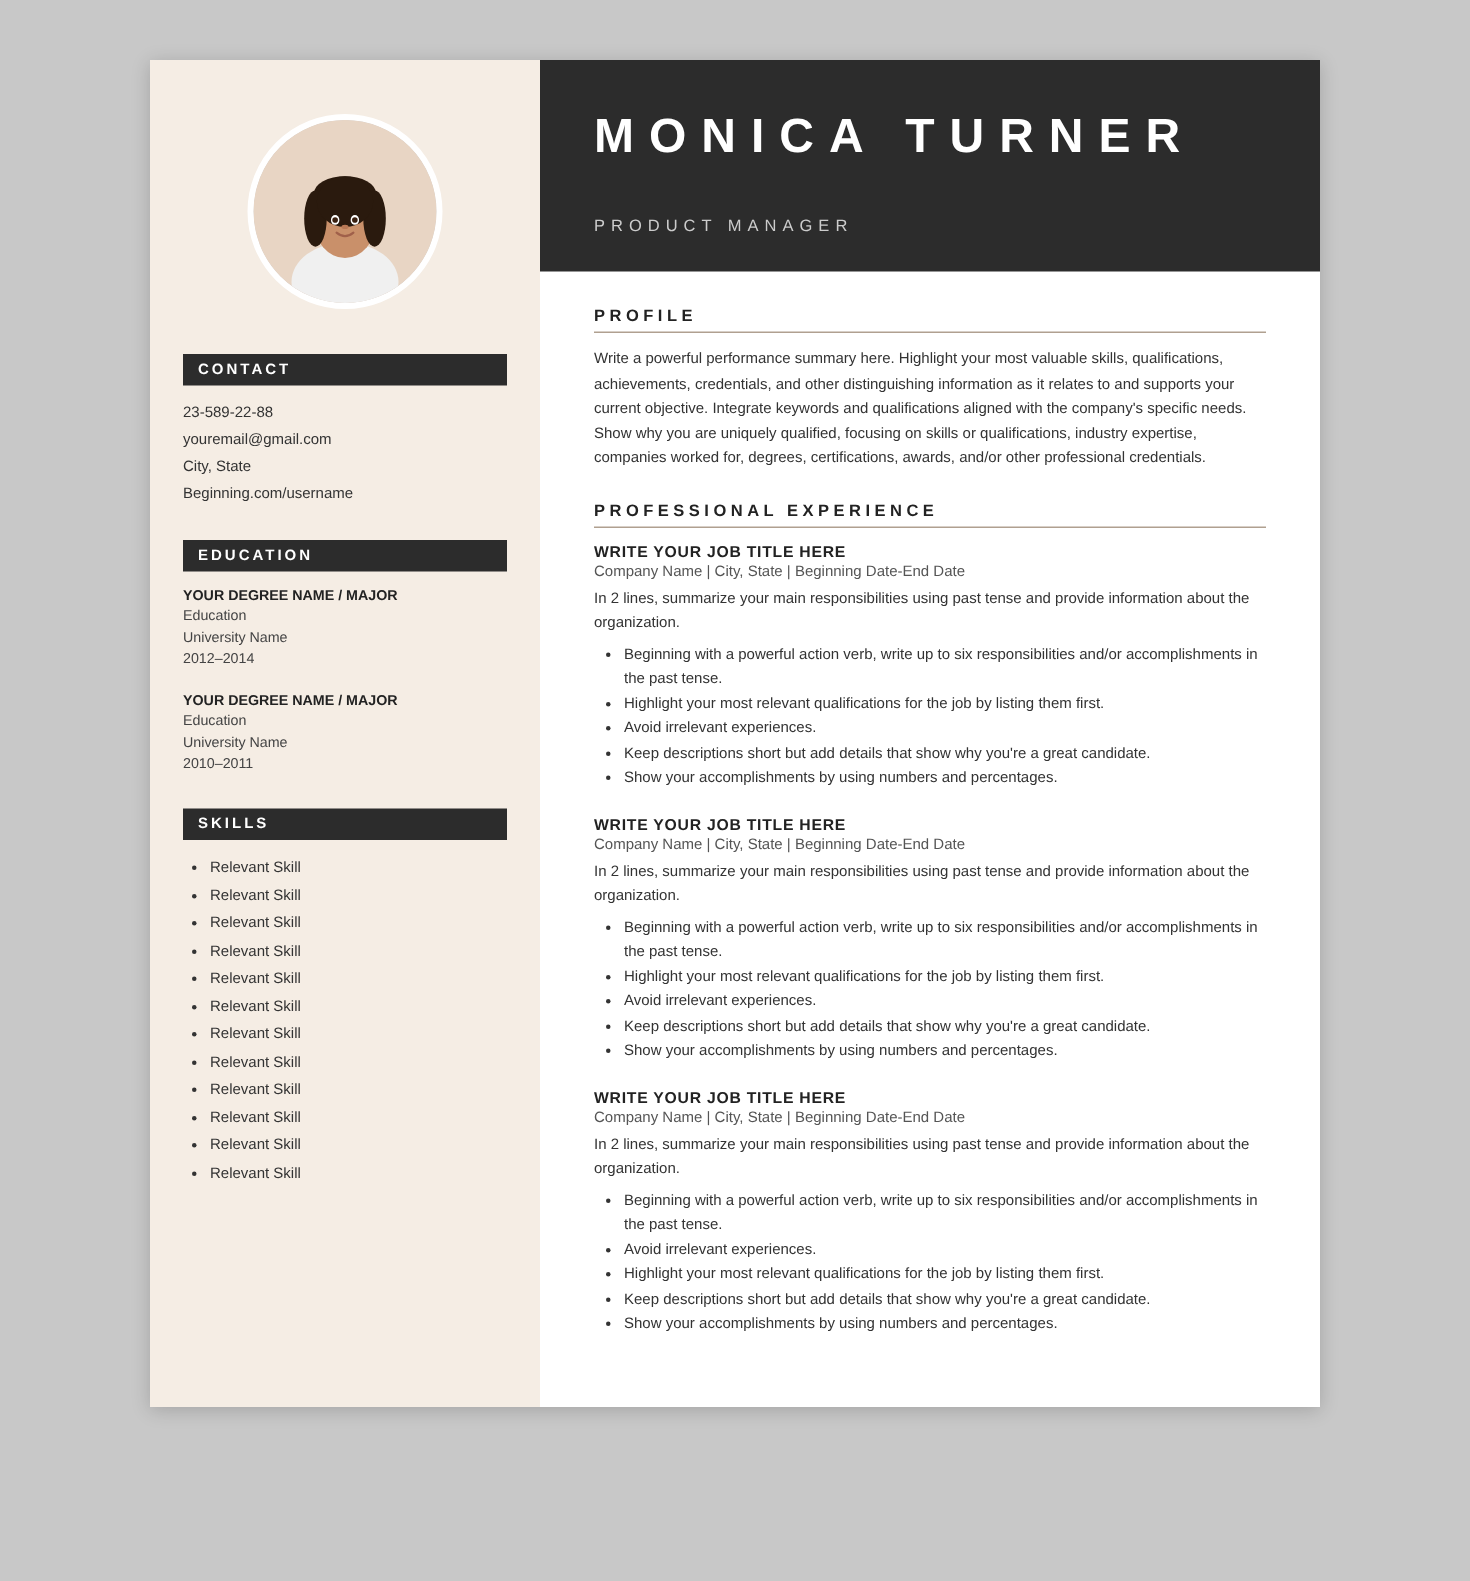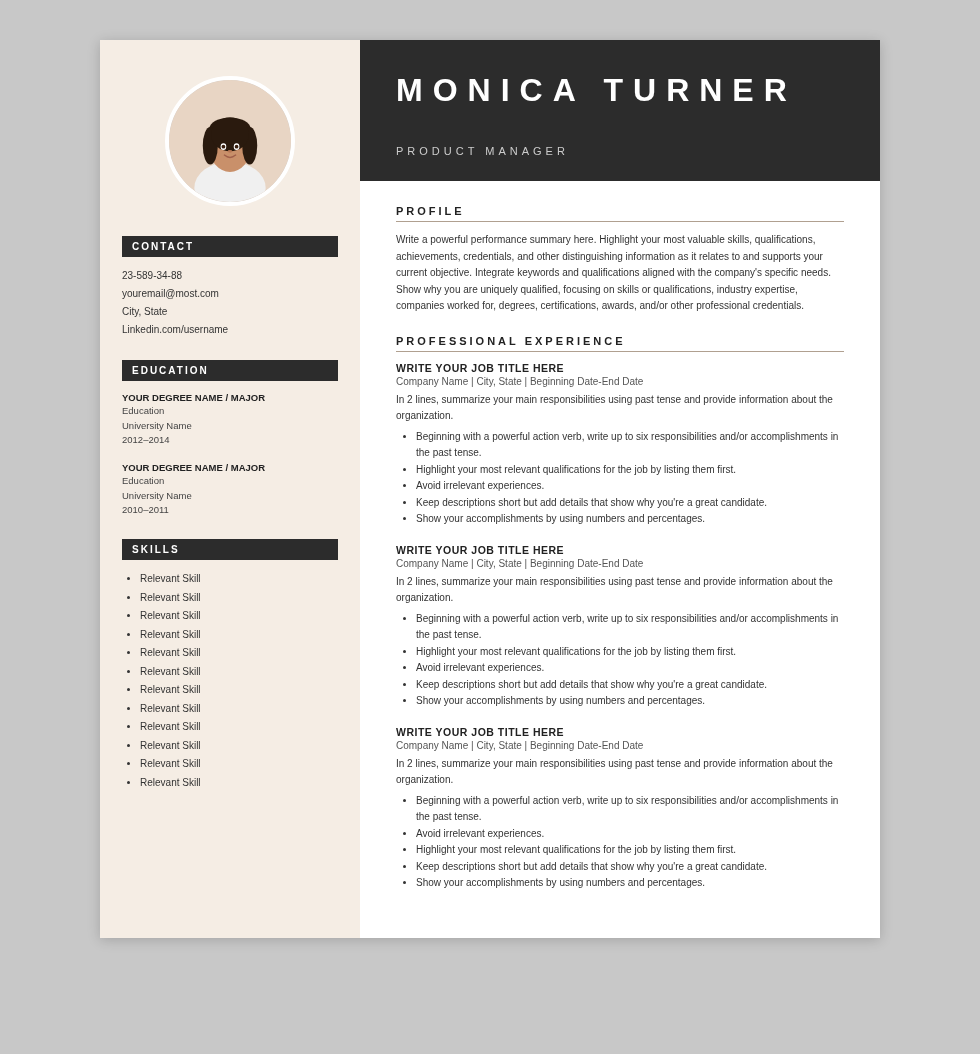--- a/index.html
+++ b/index.html
@@ -246,24 +246,24 @@
           <ellipse cx="65" cy="76" rx="2.5" ry="1.5" fill="#b87855"></ellipse>
         </svg>
       </div>
     </div>
 
     <div class="left-sections">
 
       <div class="section-block">
         <div class="section-header">CONTACT</div>
         <div class="contact-info">
-          <p>23-589-34-88</p>
-          <p>youremail@most.com</p>
+          <p>23-589-22-88</p>
+          <p>youremail@gmail.com</p>
           <p>City, State</p>
-          <p>Linkedin.com/username</p>
+          <p>Beginning.com/username</p>
         </div>
       </div>
 
       <div class="section-block">
         <div class="section-header">EDUCATION</div>
         <div class="edu-entry">
           <div class="degree">YOUR DEGREE NAME / MAJOR</div>
           <div class="edu-label">Education</div>
           <div class="uni-name">University Name</div>
           <div class="years">2012–2014</div>

